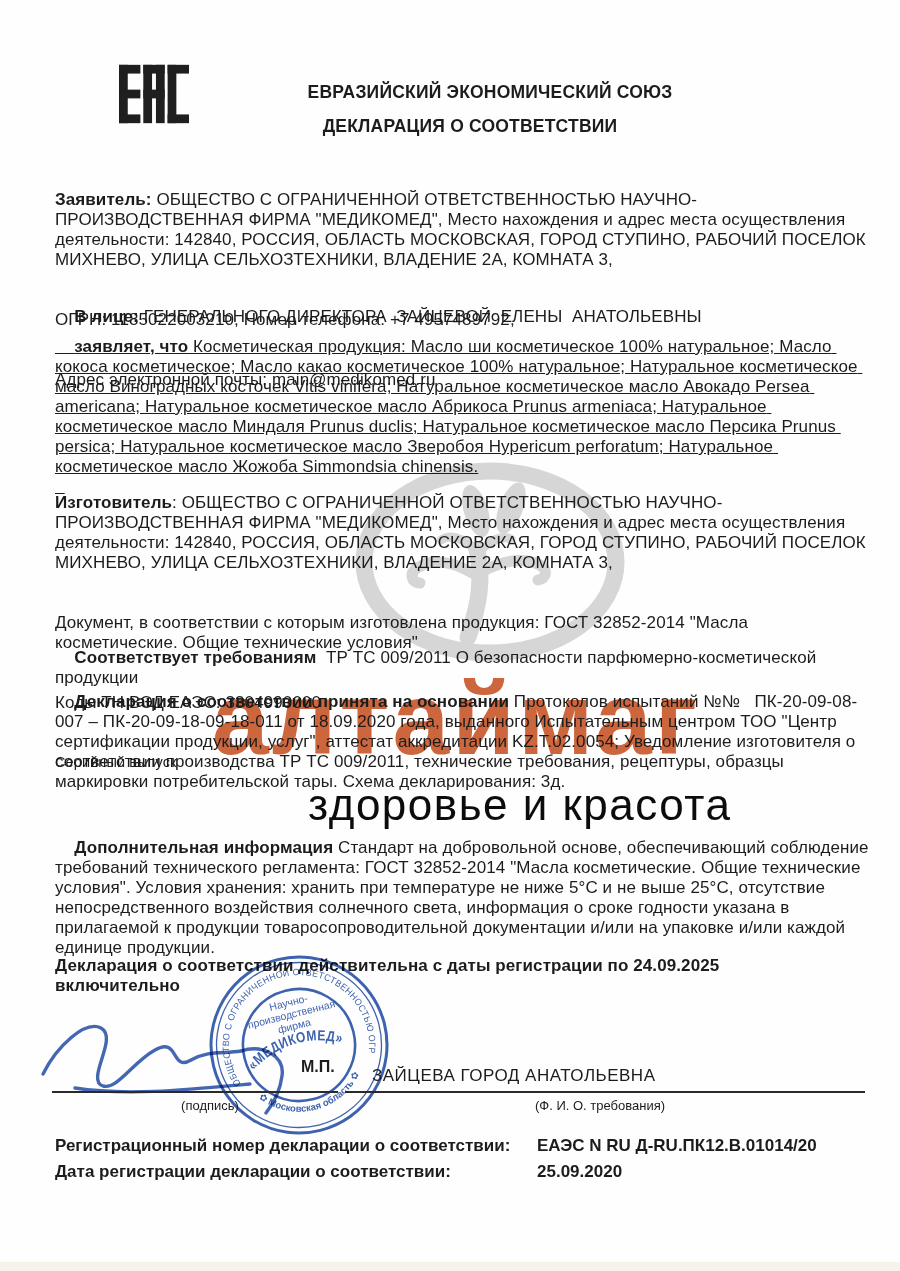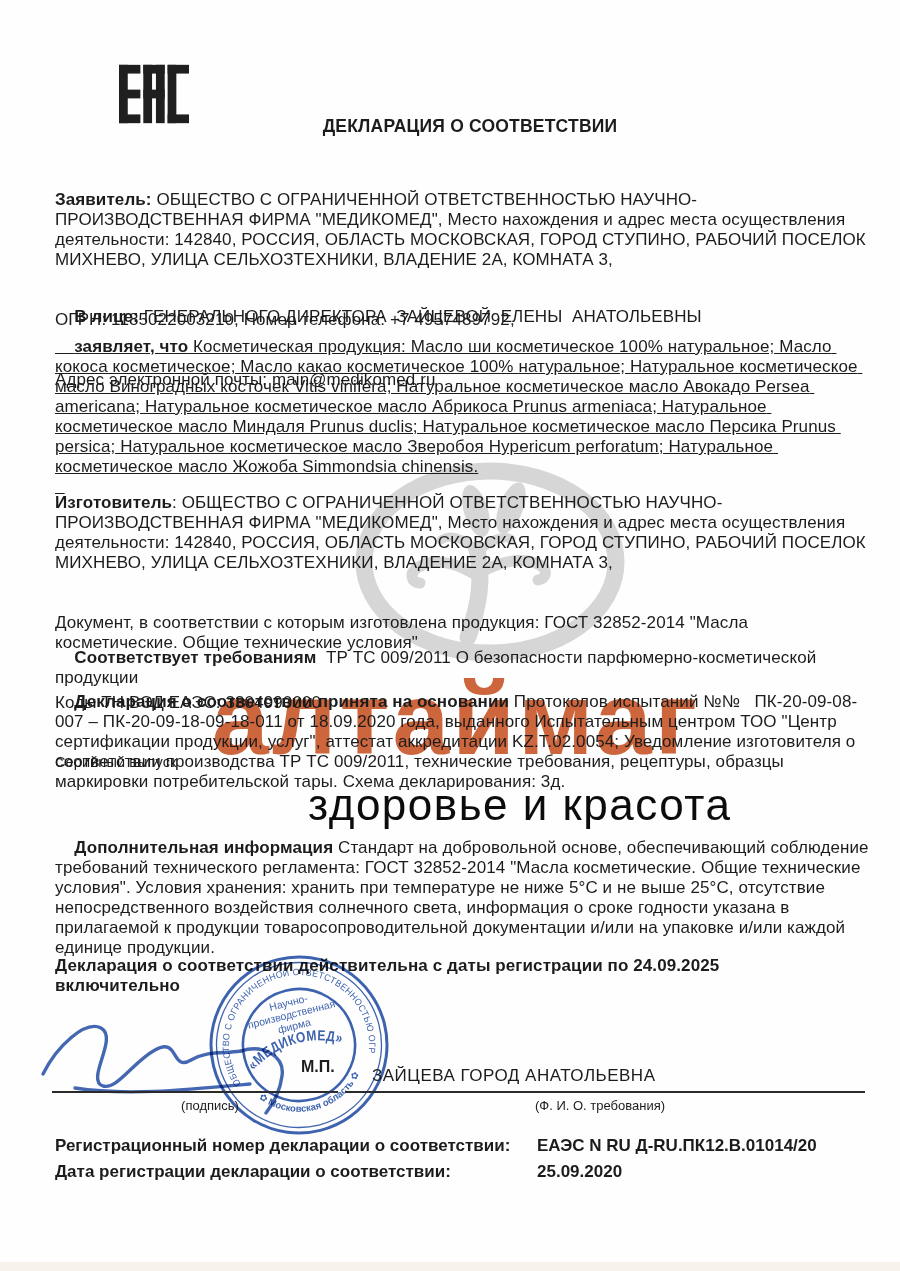--- a/index.html
+++ b/index.html
@@ -54,20 +54,21 @@
         <rect x="0" y="51" width="22" height="9"></rect>
       <rect x="25" y="0" width="9" height="60"></rect>
         <rect x="38" y="0" width="9" height="60"></rect>
       <rect x="25" y="0" width="22" height="9"></rect>
         <rect x="25" y="25.5" width="22" height="9"></rect>
       <rect x="50" y="0" width="9" height="60"></rect>
         <rect x="50" y="0" width="22" height="9"></rect>
       <rect x="50" y="51" width="22" height="9"></rect>
     </g>
   </svg>
+  <div class="abs title" style="left:250px;top:82px;width:480px;">ЕВРАЗИЙСКИЙ ЭКОНОМИЧЕСКИЙ СОЮЗ</div>
   <div class="abs title" style="left:230px;top:116px;width:480px;">ДЕКЛАРАЦИЯ О СООТВЕТСТВИИ</div>
 
   <div class="abs body-text" style="left:55px;top:150px;width:812px;">
     <div><span class="b">Заявитель:</span><span> ОБЩЕСТВО С ОГРАНИЧЕННОЙ ОТВЕТСТВЕННОСТЬЮ НАУЧНО-ПРОИЗВОДСТВЕННАЯ ФИРМА "МЕДИКОМЕД", Место нахождения и адрес места осуществления деятельности: 142840, РОССИЯ, ОБЛАСТЬ МОСКОВСКАЯ, ГОРОД СТУПИНО, РАБОЧИЙ ПОСЕЛОК МИХНЕВО, УЛИЦА СЕЛЬХОЗТЕХНИКИ, ВЛАДЕНИЕ 2А, КОМНАТА 3,</span></div>
     <div>ОГРН: 1185022003210, Номер телефона: +7 4957489792,</div>
     <div>Адрес электронной почты: main@medikomed.ru</div>
   </div>
 
   <div class="abs body-text" style="left:55px;top:287px;width:812px;">
     <span class="b">В лице:</span><span> ГЕНЕРАЛЬНОГО ДИРЕКТОРА  ЗАЙЦЕВОЙ  ЕЛЕНЫ  АНАТОЛЬЕВНЫ</span>

